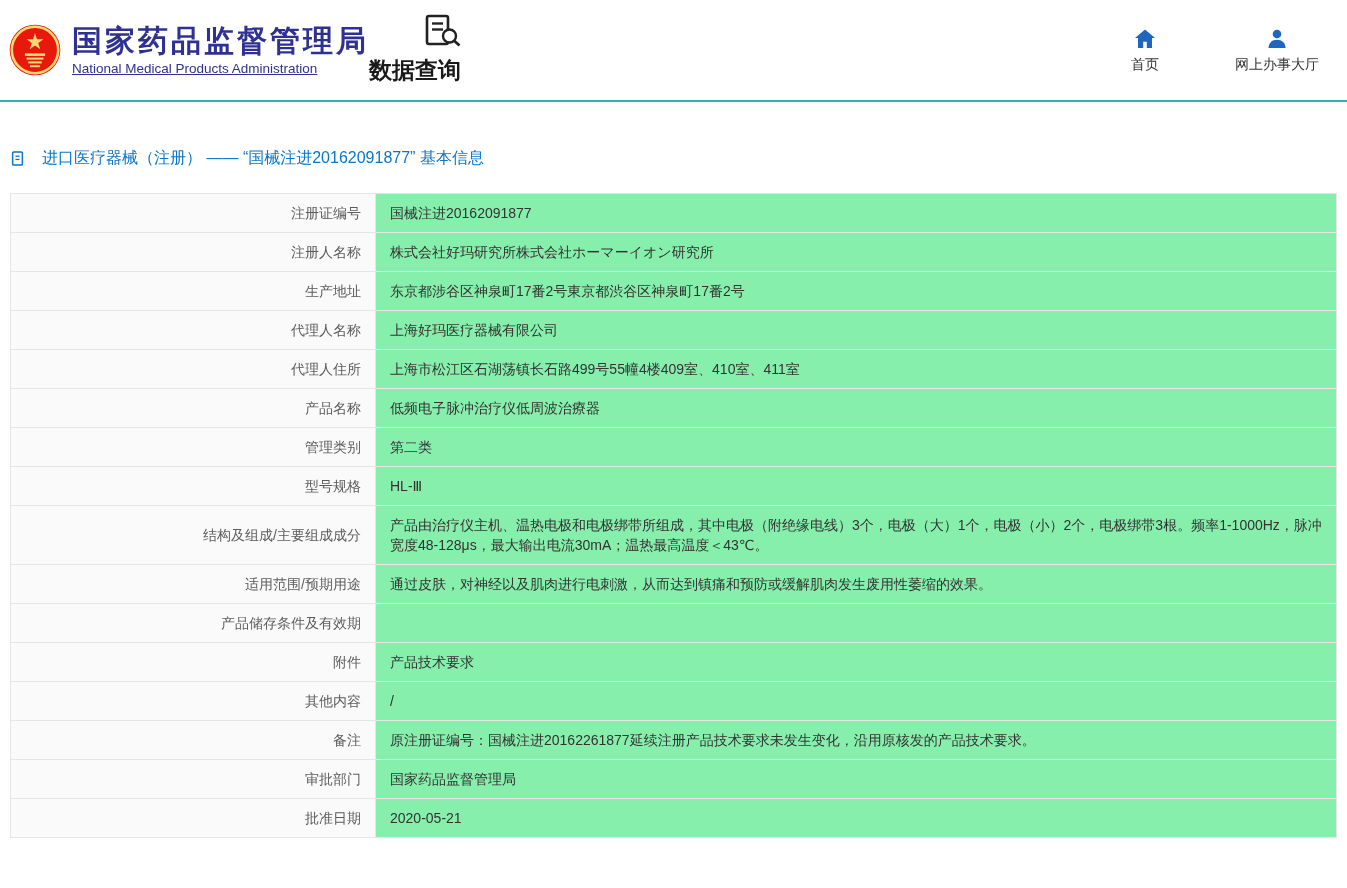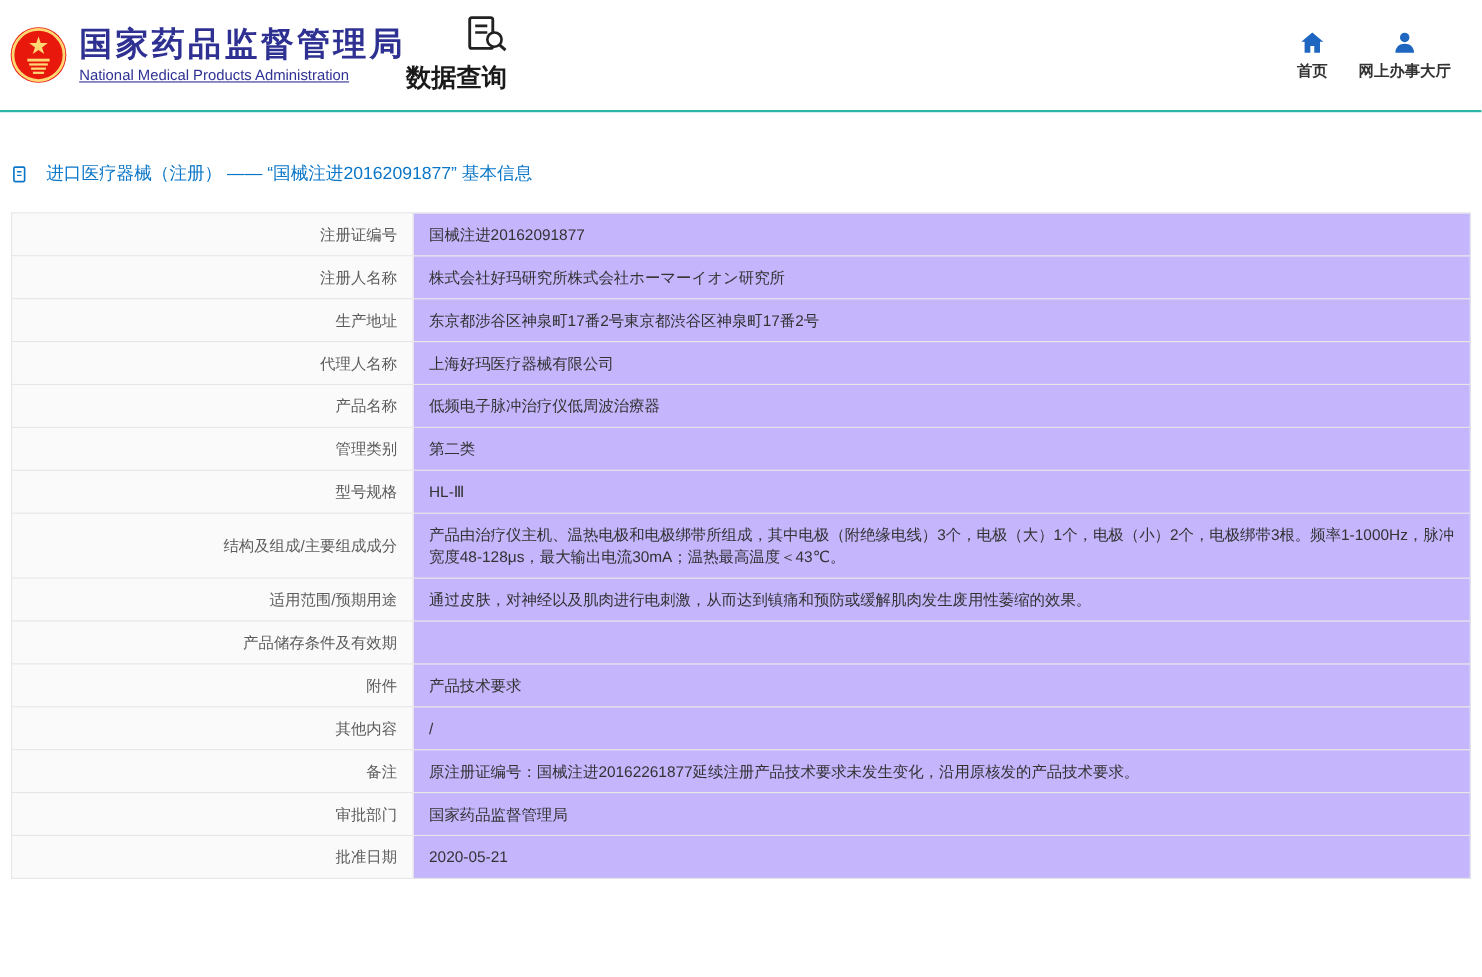--- a/index.html
+++ b/index.html
@@ -51,23 +51,22 @@
     color: #1a1a1a;
     cursor: pointer;
     white-space: nowrap;
     flex-direction: column;
   }
   .data-query svg { display: block; }
 
   .header-nav {
     margin-left: auto;
     display: flex;
-    gap: 28px;
+    gap: 76px;
     align-items: flex-start;
-    font-weight: bold;
   }
   .nav-item {
     display: flex;
     flex-direction: column;
     align-items: center;
     gap: 5px;
     font-size: 14px;
     color: #333;
     cursor: pointer;
     white-space: nowrap;
@@ -105,21 +104,21 @@
     margin-left: 35px;
   }
   td.cell-label {
     width: 365px;
     text-align: right;
     color: #5c5c5c;
     background: #fafafa;
   }
   td.cell-value {
     color: #333;
-    background: #c4b5fd;
+    background: #86efac;
   }
 </style>
 </head>
 <body>
 
 <div class="page">
 
   <div class="header">
 
     <div class="logo-group">
@@ -192,20 +191,24 @@
           </tr>
           <tr>
             <td class="cell-label">生产地址</td>
             <td class="cell-value">东京都涉谷区神泉町17番2号東京都渋谷区神泉町17番2号</td>
           </tr>
           <tr>
             <td class="cell-label">代理人名称</td>
             <td class="cell-value">上海好玛医疗器械有限公司</td>
           </tr>
           <tr>
+            <td class="cell-label">代理人住所</td>
+            <td class="cell-value">上海市松江区石湖荡镇长石路499号55幢4楼409室、410室、411室</td>
+          </tr>
+          <tr>
             <td class="cell-label">产品名称</td>
             <td class="cell-value">低频电子脉冲治疗仪低周波治療器</td>
           </tr>
           <tr>
             <td class="cell-label">管理类别</td>
             <td class="cell-value">第二类</td>
           </tr>
           <tr>
             <td class="cell-label">型号规格</td>
             <td class="cell-value">HL-Ⅲ</td>

